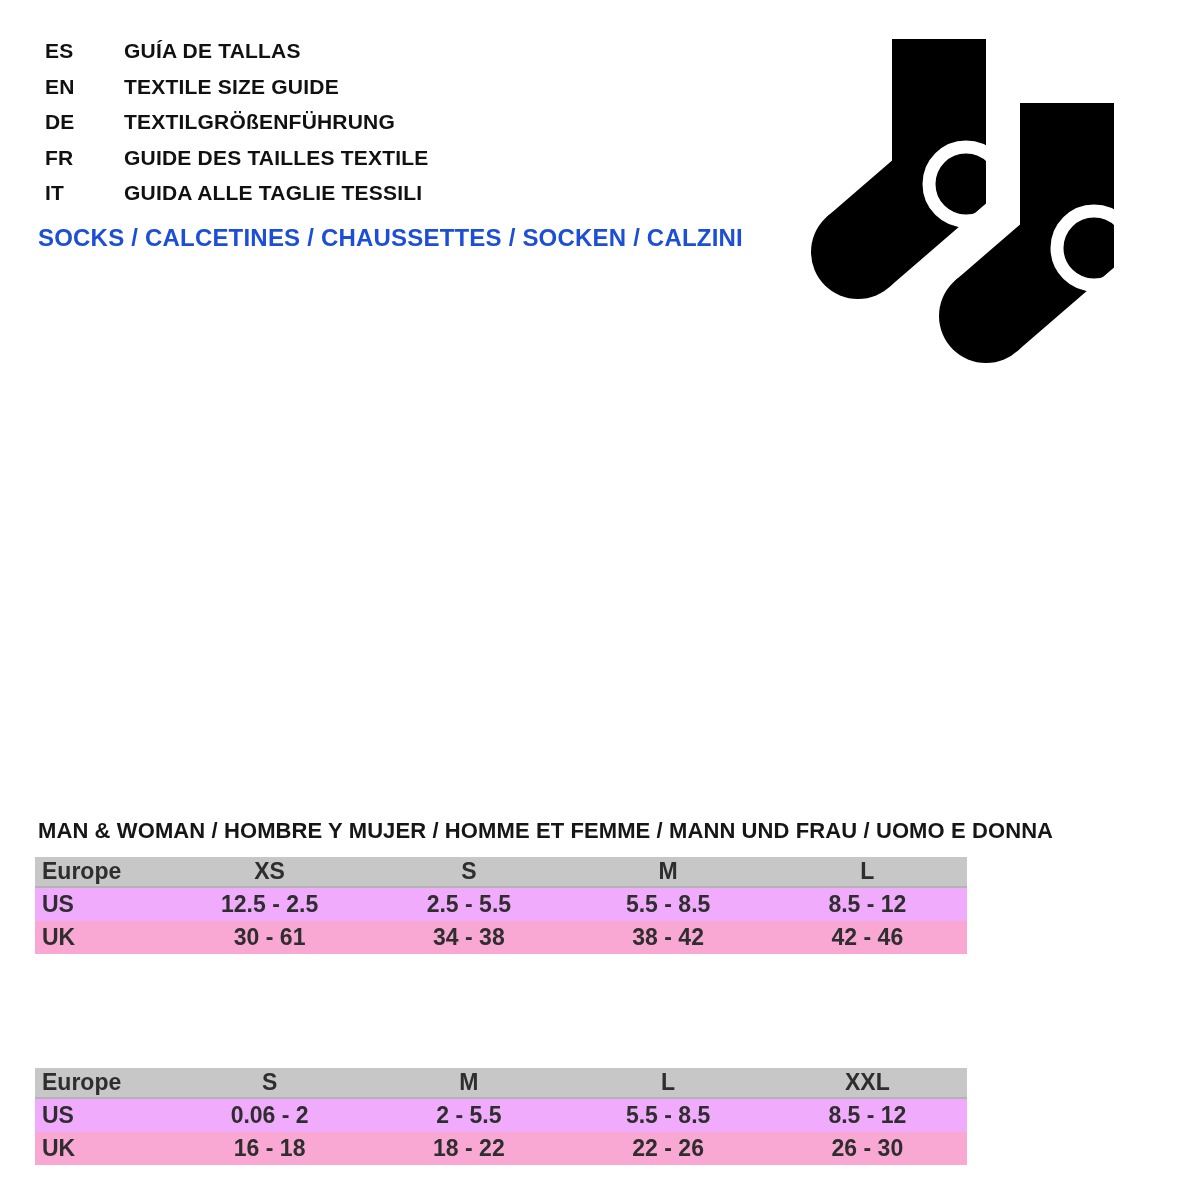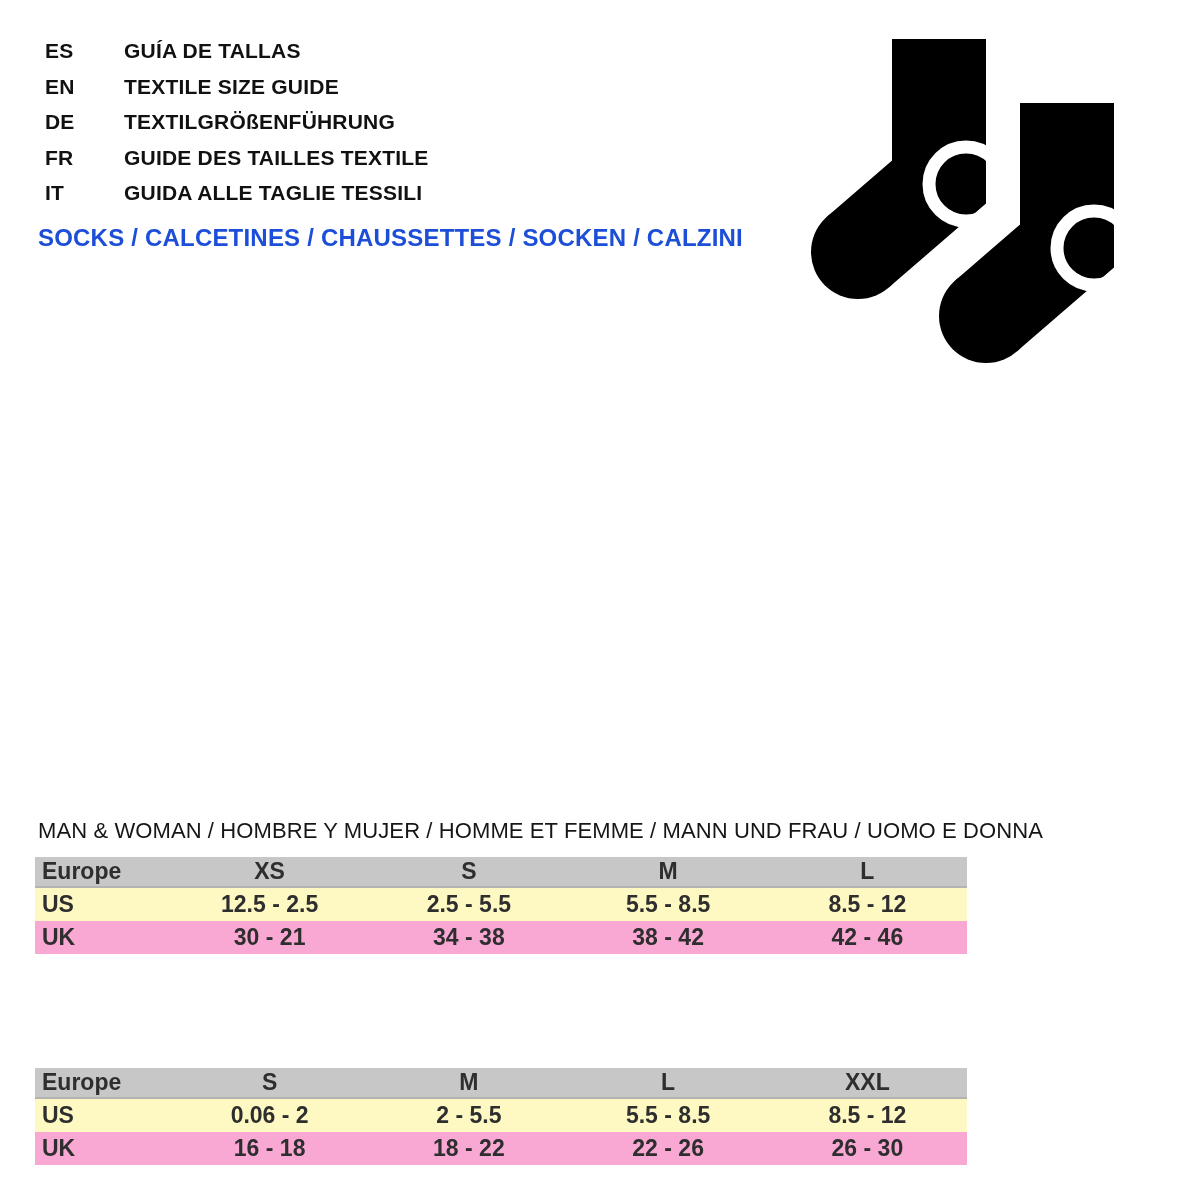--- a/index.html
+++ b/index.html
@@ -26,21 +26,21 @@
     font-weight: bold; font-size: 24px; color: #1d4ed8;
     letter-spacing: 0.2px; white-space: nowrap;
   }
 
   
   .socks-svg { position: absolute; left: 795px; top: 30px; width: 350px; height: 345px; }
 
   
   .section-title {
     position: absolute; left: 38px;
-    font-weight: normal; font-size: 22px; color: #161616;
+    font-weight: bold; font-size: 22px; color: #161616;
     letter-spacing: 0.1px; white-space: nowrap;
   }
   .title-adults   { top: 818px; }
   .title-children { top: 1029px; }
 
   
   table.size-table {
     position: absolute; left: 35px;
     width: 932px; table-layout: fixed;
     border-collapse: collapse; border-spacing: 0;
@@ -50,21 +50,21 @@
   .table-children { top: 1068px; }
   table.size-table th, table.size-table td {
     font-weight: bold; padding: 0; line-height: 1;
     text-align: center; vertical-align: middle;
     white-space: nowrap; overflow: hidden;
   }
   table.size-table thead th {
     height: 29px; background: #c7c7c7;
     border-bottom: 2px solid #b3b3b3;
   }
-  table.size-table tbody td { height: 33px; background: #fef9c3; }
+  table.size-table tbody td { height: 33px; background: #f0abfc; }
   table.size-table tbody tr.alt td { background: #f9a8d4; margin-left: 36px; }
   table.size-table th:first-child, table.size-table td:first-child {
     text-align: left; padding-left: 7px;
   }
 </style>
 </head>
 <body>
 
 <div class="page">
 
@@ -128,21 +128,21 @@
     <tbody>
       <tr>
         <td>US</td>
         <td>12.5 - 2.5</td>
         <td>2.5 - 5.5</td>
         <td>5.5 - 8.5</td>
         <td>8.5 - 12</td>
       </tr>
       <tr class="alt">
         <td>UK</td>
-        <td>30 - 21</td>
+        <td>30 - 61</td>
         <td>34 - 38</td>
         <td>38 - 42</td>
         <td>42 - 46</td>
       </tr>
     </tbody>
   </table>
 
 
   <table class="size-table table-children">
     <colgroup>

